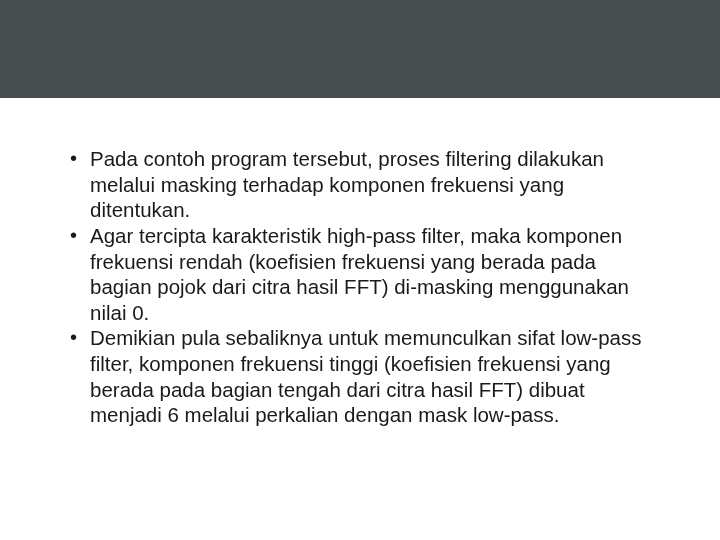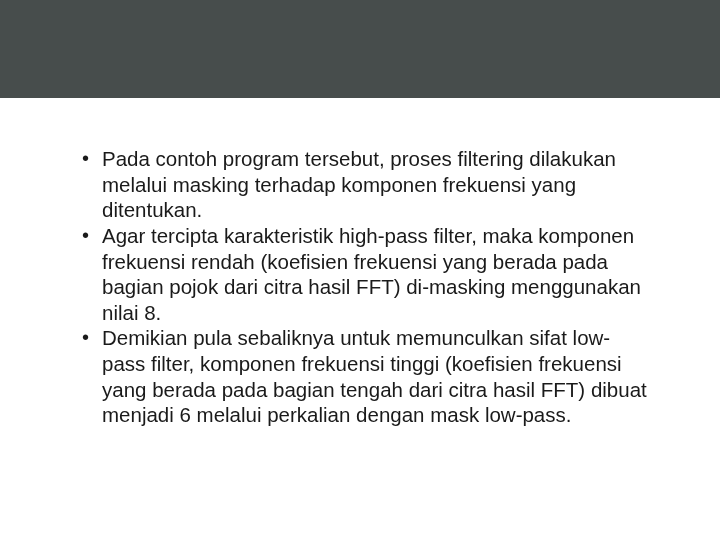--- a/index.html
+++ b/index.html
@@ -11,21 +11,20 @@
     font-family: Arial, Helvetica, sans-serif;
     overflow: hidden;
   }
   .header-bar {
     width: 100%;
     height: 98px;
     background: #474d4c;
   }
   .content {
     padding: 48px 68px 0 68px;
-    margin-left: 12px;
   }
   ul.bullets {
     list-style: none;
     margin: 0;
     padding: 0;
   }
   ul.bullets > li {
     position: relative;
     padding-left: 22px;
     font-size: 20.5px;
@@ -44,16 +43,16 @@
   }
 </style>
 </head>
 <body>
 
 <div class="header-bar"></div>
 
 <div class="content">
   <ul class="bullets">
     <li>Pada contoh program tersebut,  proses filtering dilakukan melalui  masking terhadap komponen frekuensi yang ditentukan.</li>
-    <li>Agar  tercipta karakteristik high-pass filter, maka komponen frekuensi rendah (koefisien frekuensi yang berada pada bagian pojok dari citra hasil FFT) di-masking menggunakan nilai 8.</li>
+    <li>Agar  tercipta karakteristik high-pass filter, maka komponen frekuensi rendah (koefisien frekuensi yang berada pada bagian pojok dari citra hasil FFT) di-masking menggunakan nilai 0.</li>
     <li>Demikian pula sebaliknya untuk memunculkan sifat low-pass filter, komponen frekuensi tinggi (koefisien frekuensi yang berada pada bagian tengah dari citra hasil FFT) dibuat menjadi 6 melalui perkalian dengan mask low-pass.</li>
   </ul>
 </div>
 
 </body></html>

